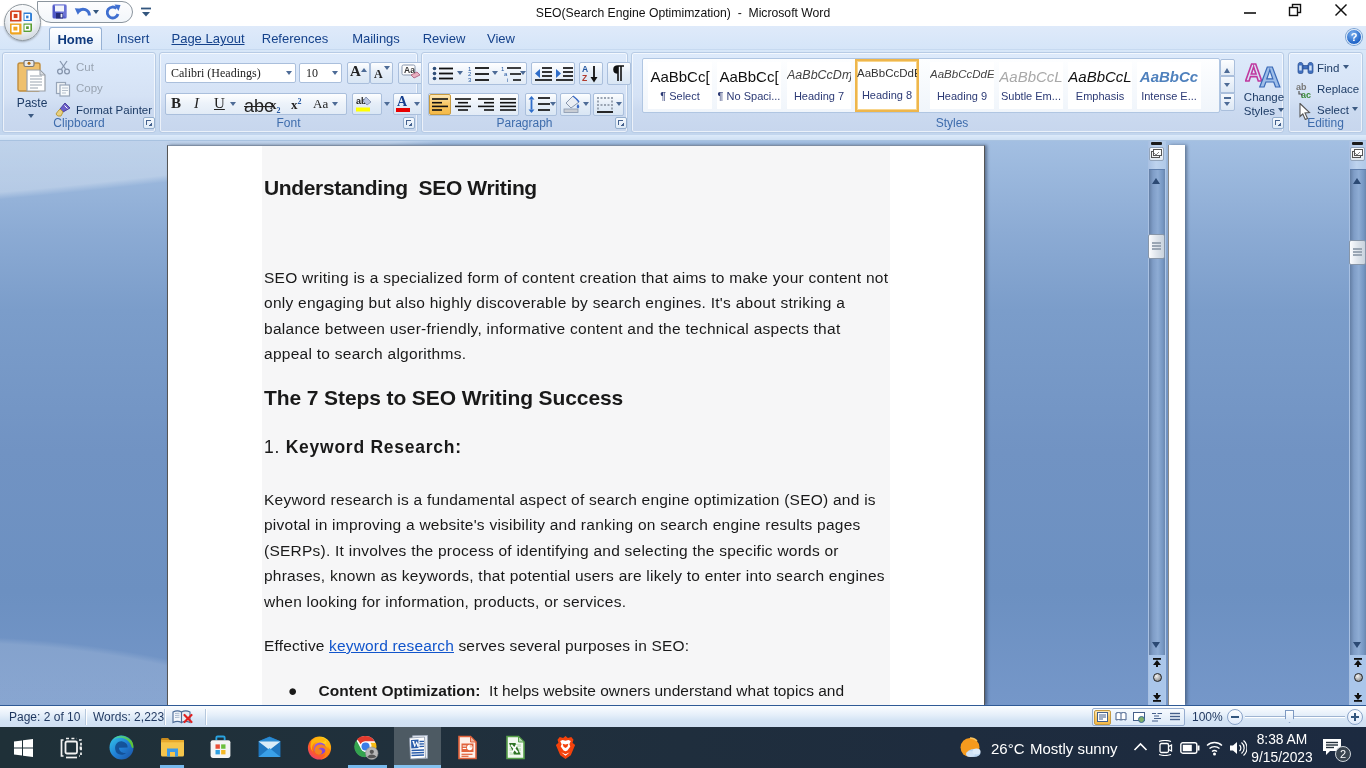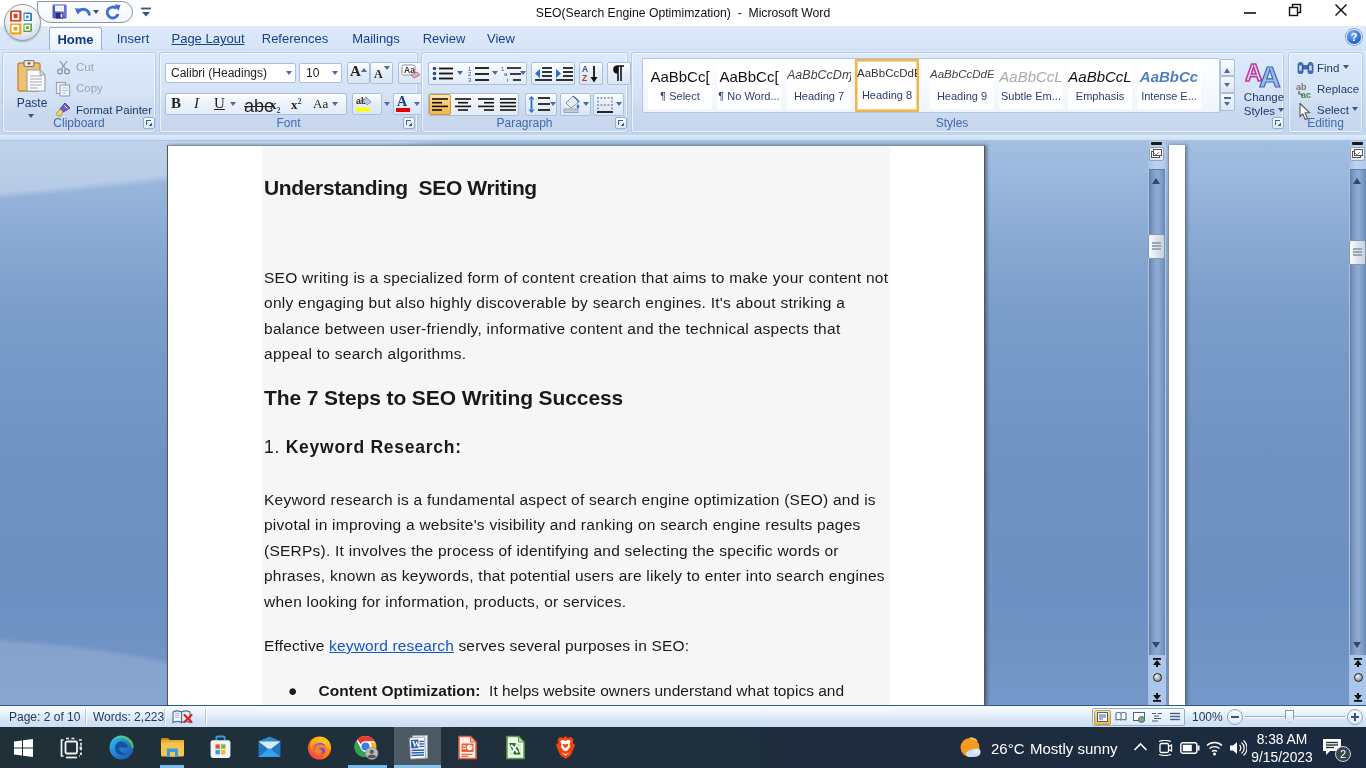--- a/index.html
+++ b/index.html
@@ -36,21 +36,21 @@
   background:linear-gradient(#ddeafb, #d5e2f5 55%, #cbdaf0 72%, #c7d6ed);
   box-shadow:inset 0 0 0 1px rgba(255,255,255,.65); }
 .glabel { position:absolute; bottom:2px; left:0; width:100%; text-align:center; font-size:12px; color:#3e6cac; }
 .launcher { position:absolute; bottom:3px; width:12px; height:12px; border:1px solid #94aecd; border-radius:2px; background:linear-gradient(#f5f9fd,#dde9f6); }
 .launcher:after { content:""; position:absolute; left:2px; top:2px; width:4px; height:4px;
   border-left:1.2px solid #44618d; border-top:1.2px solid #44618d; }
 .launcher:before { content:""; position:absolute; right:2px; bottom:2px; width:4px; height:4px;
   background:linear-gradient(135deg, transparent 0 55%, #44618d 57%, #44618d 100%); }
 .btxt { position:absolute; font-size:11.5px; color:#1e3c66; }
 .gtxt { position:absolute; font-size:11.5px; color:#99a4b2; }
-.combo { position:absolute; background:#fff; border:1px solid #aabfdc; border-radius:2px; font-size:12px; color:#222; }
+.combo { position:absolute; background:#fff; border:1px solid #aabfdc; border-radius:2px; font-size:12px; color:#222;font-family:Liberation Serif, serif; }
 .combo .arr { position:absolute; right:3px; top:7px; }
 .darr { width:0; height:0; border:3.5px solid transparent; border-top:4px solid #4d6b96; display:inline-block; }
 .rbtn { position:absolute; border:1px solid #aabfdc; border-radius:2px; background:linear-gradient(#fdfeff,#e6eef8 45%,#d9e6f4); }
 
 .stycell { top:9px; width:64px; height:47px; background:#fff; text-align:center; }
 .sbig { margin-top:6px; height:22px; white-space:nowrap; overflow:hidden; }
 .slab { font-size:11px; color:#2c3a75; white-space:nowrap; overflow:hidden; }
 
 
 #docarea { left:0; top:141px; width:1366px; height:564px; overflow:hidden;
@@ -416,21 +416,21 @@
     <div class="glabel" style="left:230px;width:180px;">Styles</div>
     <div class="launcher" style="left:640px;"></div>
     <div class="abs" style="left:10px;top:5px;width:578px;height:55px;background:linear-gradient(#fdfeff,#f0f5fb);border:1px solid #b0c6e2;border-radius:2px;"></div>
 
     <div class="abs stycell" style="left:16px;">
         <div class="sbig" style="font-size:15px;color:#111;">AaBbCc[</div>
         <div class="slab">¶ Select</div>
       </div>
     <div class="abs stycell" style="left:85px;">
         <div class="sbig" style="font-size:15px;color:#111;">AaBbCc[</div>
-        <div class="slab">¶ No Word...</div>
+        <div class="slab">¶ No Spaci...</div>
       </div>
     <div class="abs stycell" style="left:155px;">
         <div class="sbig" style="font-size:12.5px;color:#444;font-style:italic;">AaBbCcDɱ</div>
         <div class="slab">Heading 7</div>
       </div>
     <div class="abs stycell" style="left:223px;border:2px solid #eeb64c;box-shadow:0 0 0 1px #f8d58c inset;left:223px;top:6px;height:53px;">
         <div class="sbig" style="font-size:11.5px;color:#333;">AaBbCcDdE</div>
         <div class="slab">Heading 8</div>
       </div>
     <div class="abs stycell" style="left:298px;">

